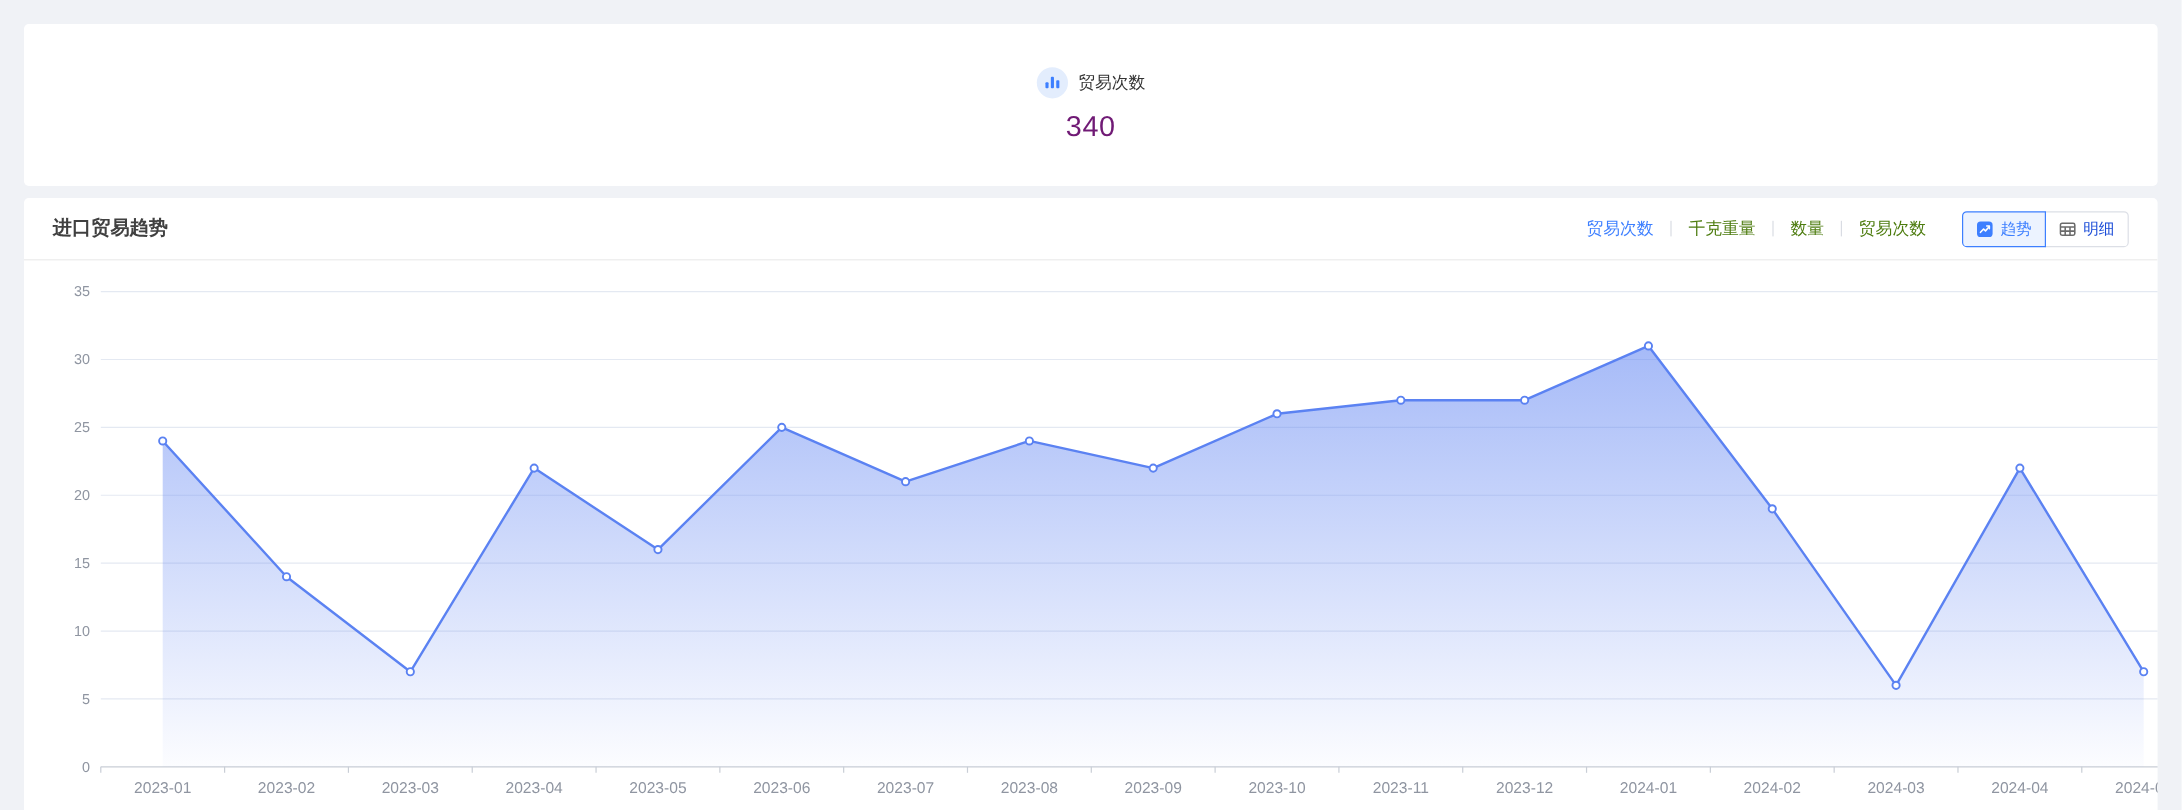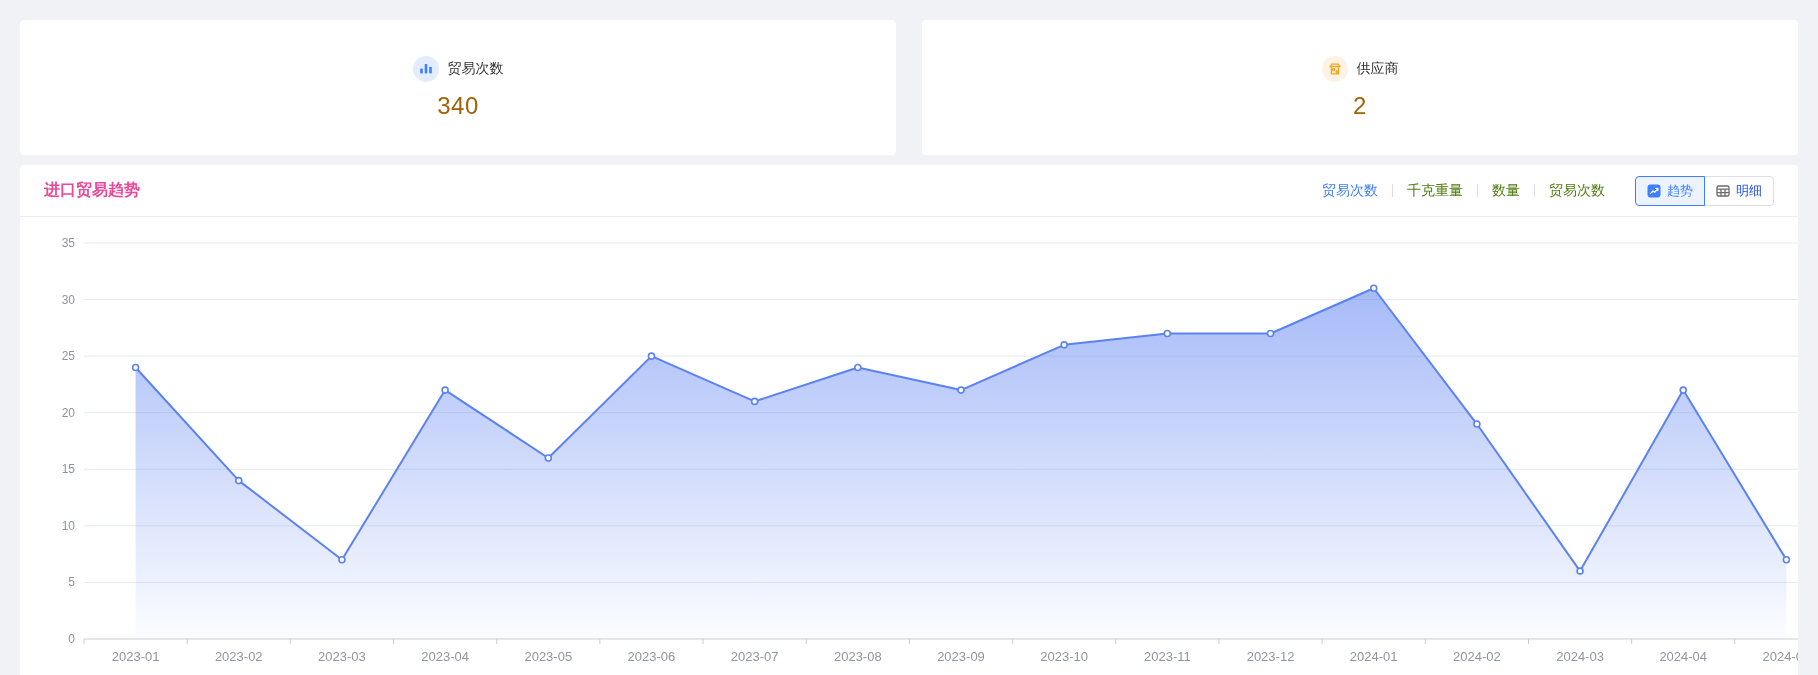--- a/index.html
+++ b/index.html
@@ -20,30 +20,30 @@
   }
   .card-head { display:flex; align-items:center; gap:9px; }
   .icon-circle {
     width:26px; height:26px; border-radius:50%;
     display:flex; align-items:center; justify-content:center; flex:0 0 auto;
   }
   .icon-c1 { background:#e3edfd; color:#3d7fff; }
   .icon-c2 { background:#fdf3e4; color:#f5a623; }
   .icon-c3 { background:#e4f7f8; color:#27b9c5; }
   .card-label { font-size:14px; color:#333; }
-  .card-value { font-size:24px; color:#a16207; margin-top:10px; font-weight:500; letter-spacing:0.5px; }
+  .card-value { font-size:24px; color:#701a75; margin-top:10px; font-weight:500; letter-spacing:0.5px; }
 
   
   .panel { margin-top:10px; background:#fff; border-radius:4px; height:514px; overflow:hidden; }
   .panel-header {
     height:52px; padding:0 24px;
     display:flex; align-items:center; justify-content:space-between;
     border-bottom:1px solid #ececec;
   }
-  .panel-title { font-size:16px; font-weight:600; color:#ec4899; }
+  .panel-title { font-size:16px; font-weight:600; color:#404040; }
   .panel-controls { display:flex; align-items:center; }
   .metric-tabs { display:flex; align-items:center; font-size:14px; }
   .mtab { color:#4d7c0f; margin:0 14px; cursor:pointer; white-space:nowrap; }
   .mtab.active { color:#3d7fff; }
   .tab-sep { width:1px; height:13px; background:#d9dce3; }
   .seg { display:flex; align-items:center; margin-left:16px; }
   .seg-btn {
     height:30px; padding:0 11px; background:#fff;
     border:1px solid #dcdfe6; color:#1d4ed8; font-size:13px;
     display:flex; align-items:center; gap:6px; cursor:pointer;
@@ -70,35 +70,20 @@
             <rect x="1.2" y="6.5" width="2.6" height="5" rx="0.8" fill="currentColor"></rect>
             <rect x="5.7" y="2" width="2.6" height="9.5" rx="0.8" fill="currentColor"></rect>
             <rect x="10.2" y="4.8" width="2.6" height="6.7" rx="0.8" fill="currentColor"></rect>
           </svg>
         </span>
         <span class="card-label">贸易次数</span>
       </div>
       <div class="card-value">340</div>
     </div>
 
-    <div class="card">
-      <div class="card-head">
-        <span class="icon-circle icon-c2">
-          <svg width="14" height="14" viewBox="0 0 14 14" fill="none" stroke="currentColor" stroke-width="1.3">
-            <path d="M2 4.5 h10" stroke-linecap="round"></path>
-            <path d="M2.8 4.5 L3.6 2.2 h6.8 L11.2 4.5"></path>
-            <path d="M3.4 4.8 v7 h7.2 v-7"></path>
-            <rect x="7.6" y="8.2" width="2.2" height="3.6" fill="currentColor" stroke="none"></rect>
-            <rect x="4.6" y="6.6" width="2" height="2" stroke-width="1.1"></rect>
-          </svg>
-        </span>
-        <span class="card-label">供应商</span>
-      </div>
-      <div class="card-value">2</div>
-    </div>
 
 
   </div>
 
   <div class="panel">
     <div class="panel-header">
       <div class="panel-title">进口贸易趋势</div>
       <div class="panel-controls">
         <div class="metric-tabs">
           <span class="mtab active">贸易次数</span>

